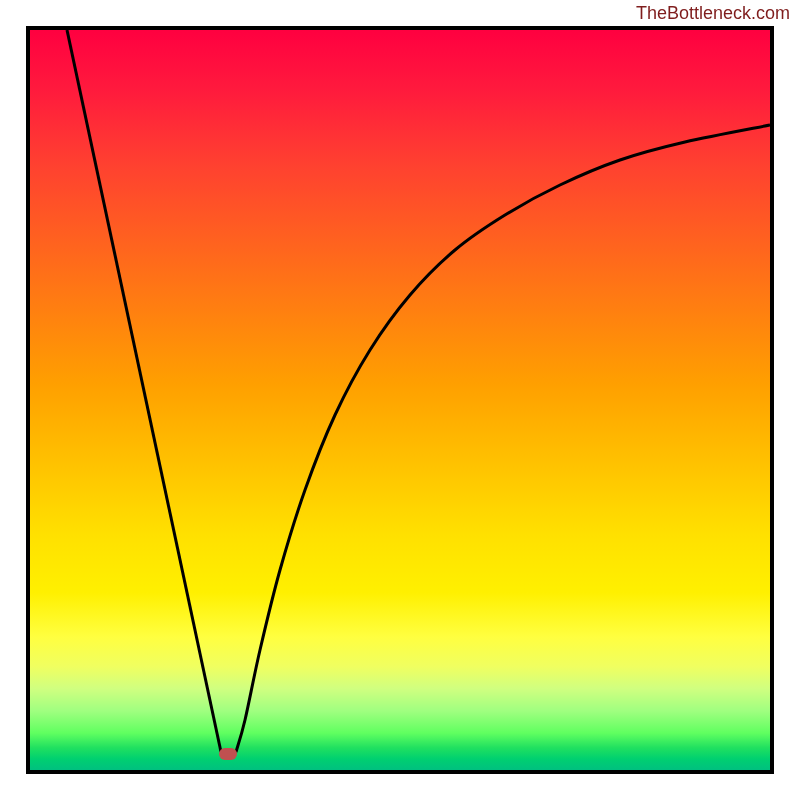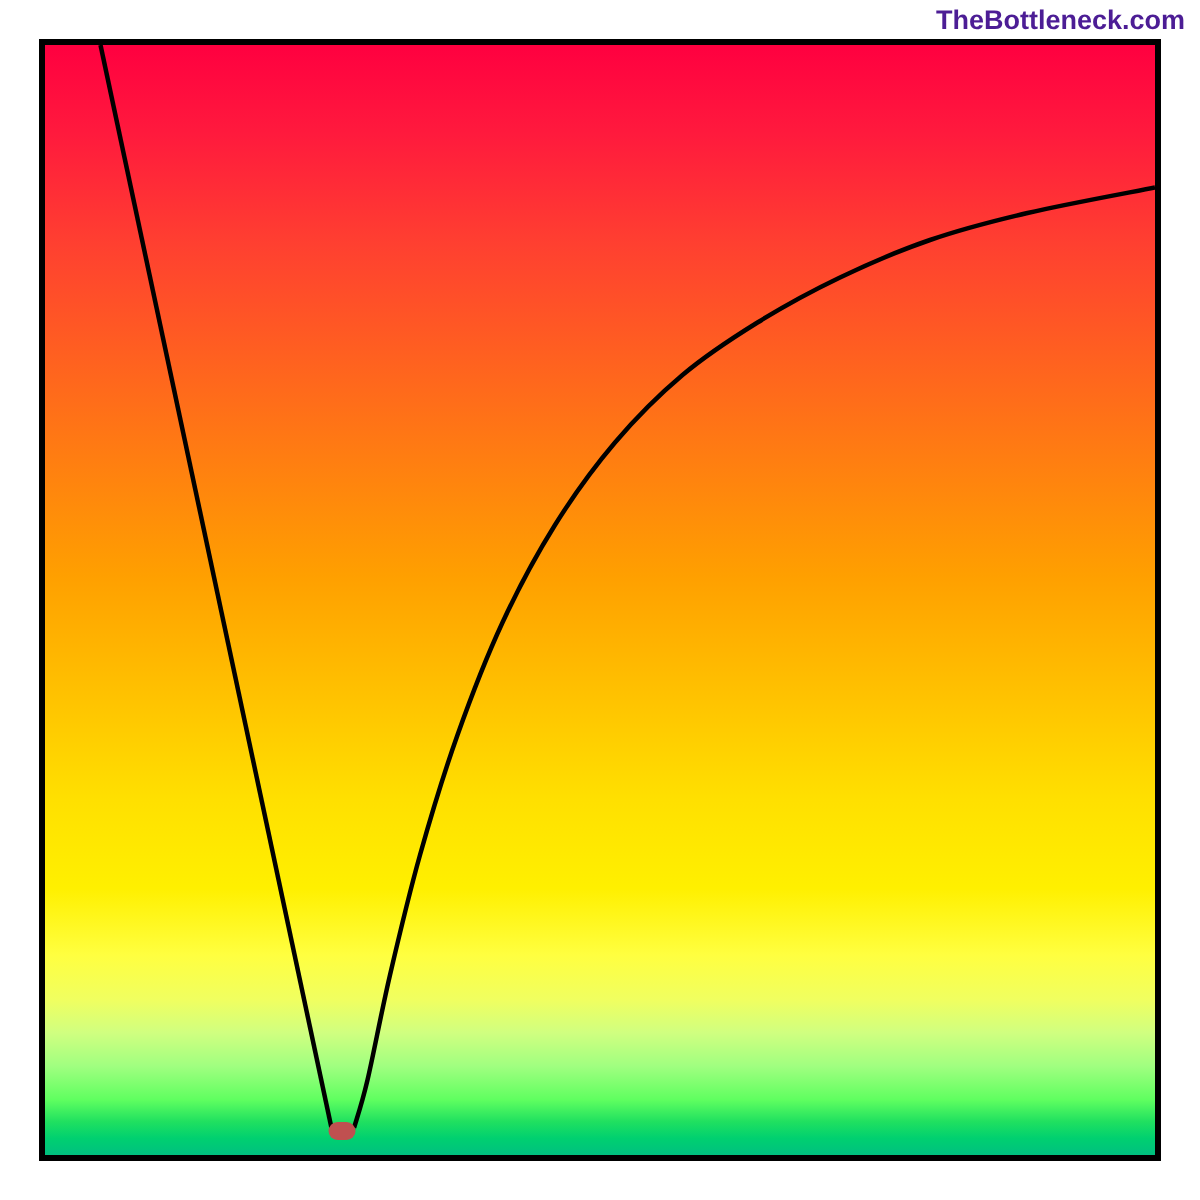--- a/index.html
+++ b/index.html
@@ -10,23 +10,23 @@
     body {
       width: 800px;
       height: 800px;
       background: white;
       font-family: Arial, sans-serif;
     }
     .watermark {
       position: absolute;
       top: 3px;
       right: 10px;
-      color: #4c1d95;
+      color: #7f1d1d;
       font-size: 18px;
-      font-weight: bold;
+      font-weight: normal;
       z-index: 10;
     }
     .chart-container {
       position: absolute;
       top: 26px;
       left: 26px;
       width: 748px;
       height: 748px;
       border: 4px solid black;
       overflow: hidden;

